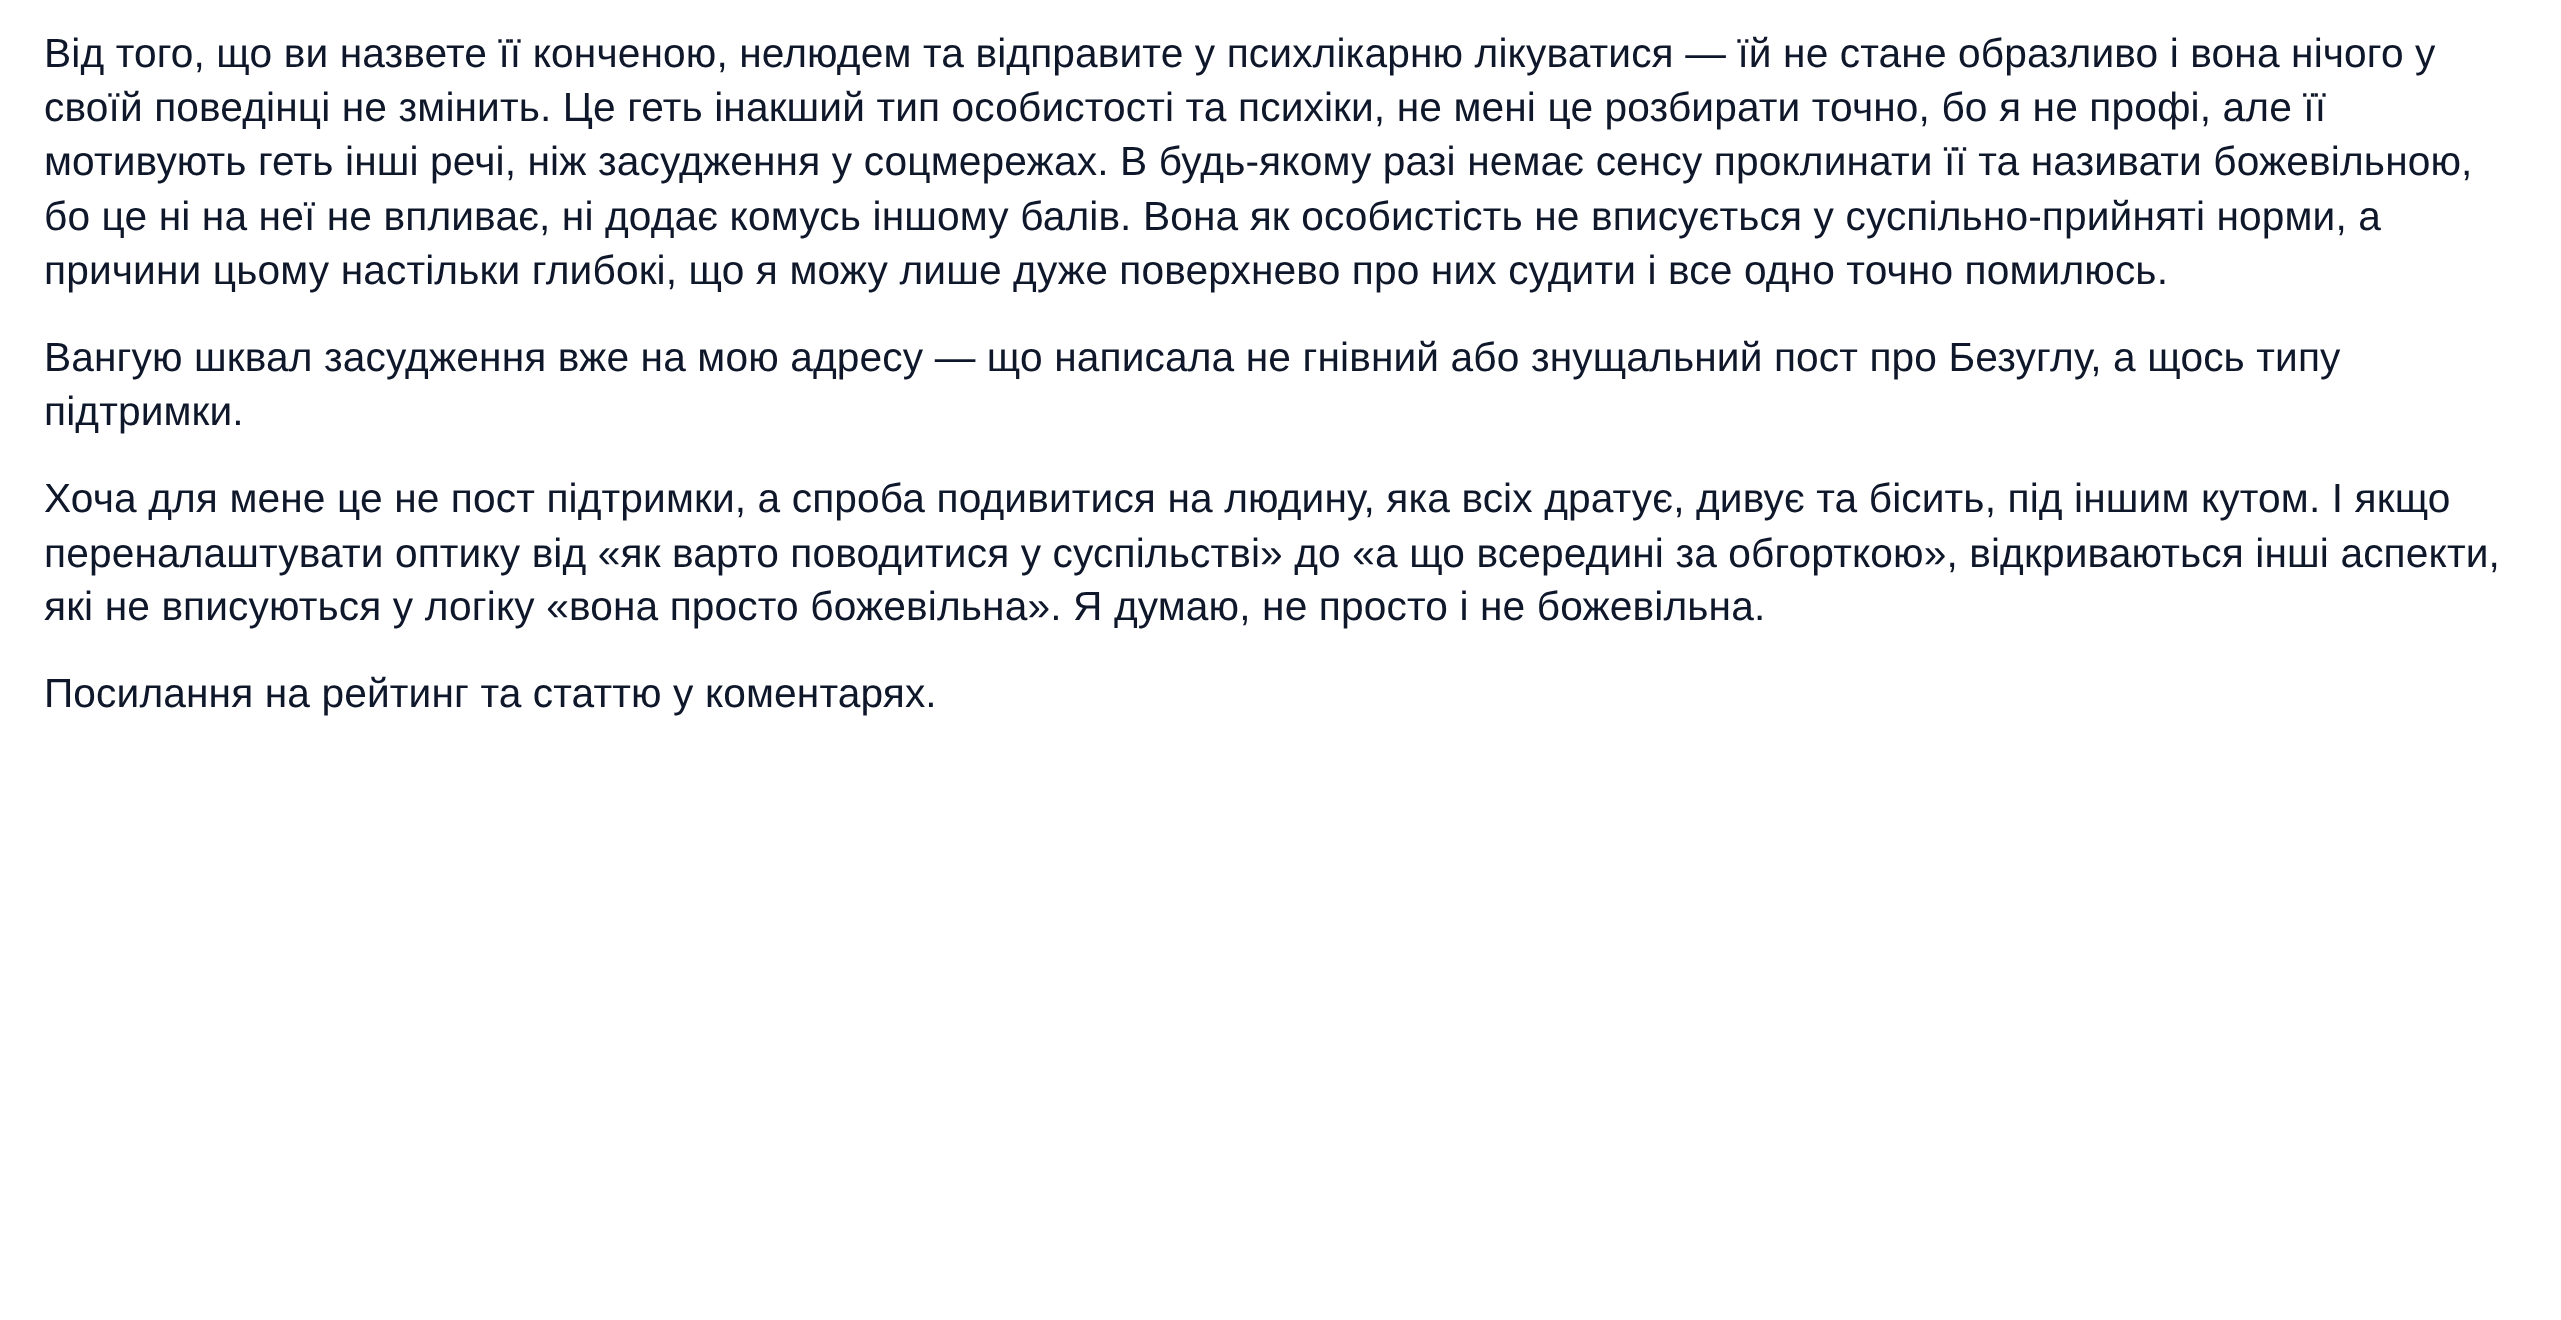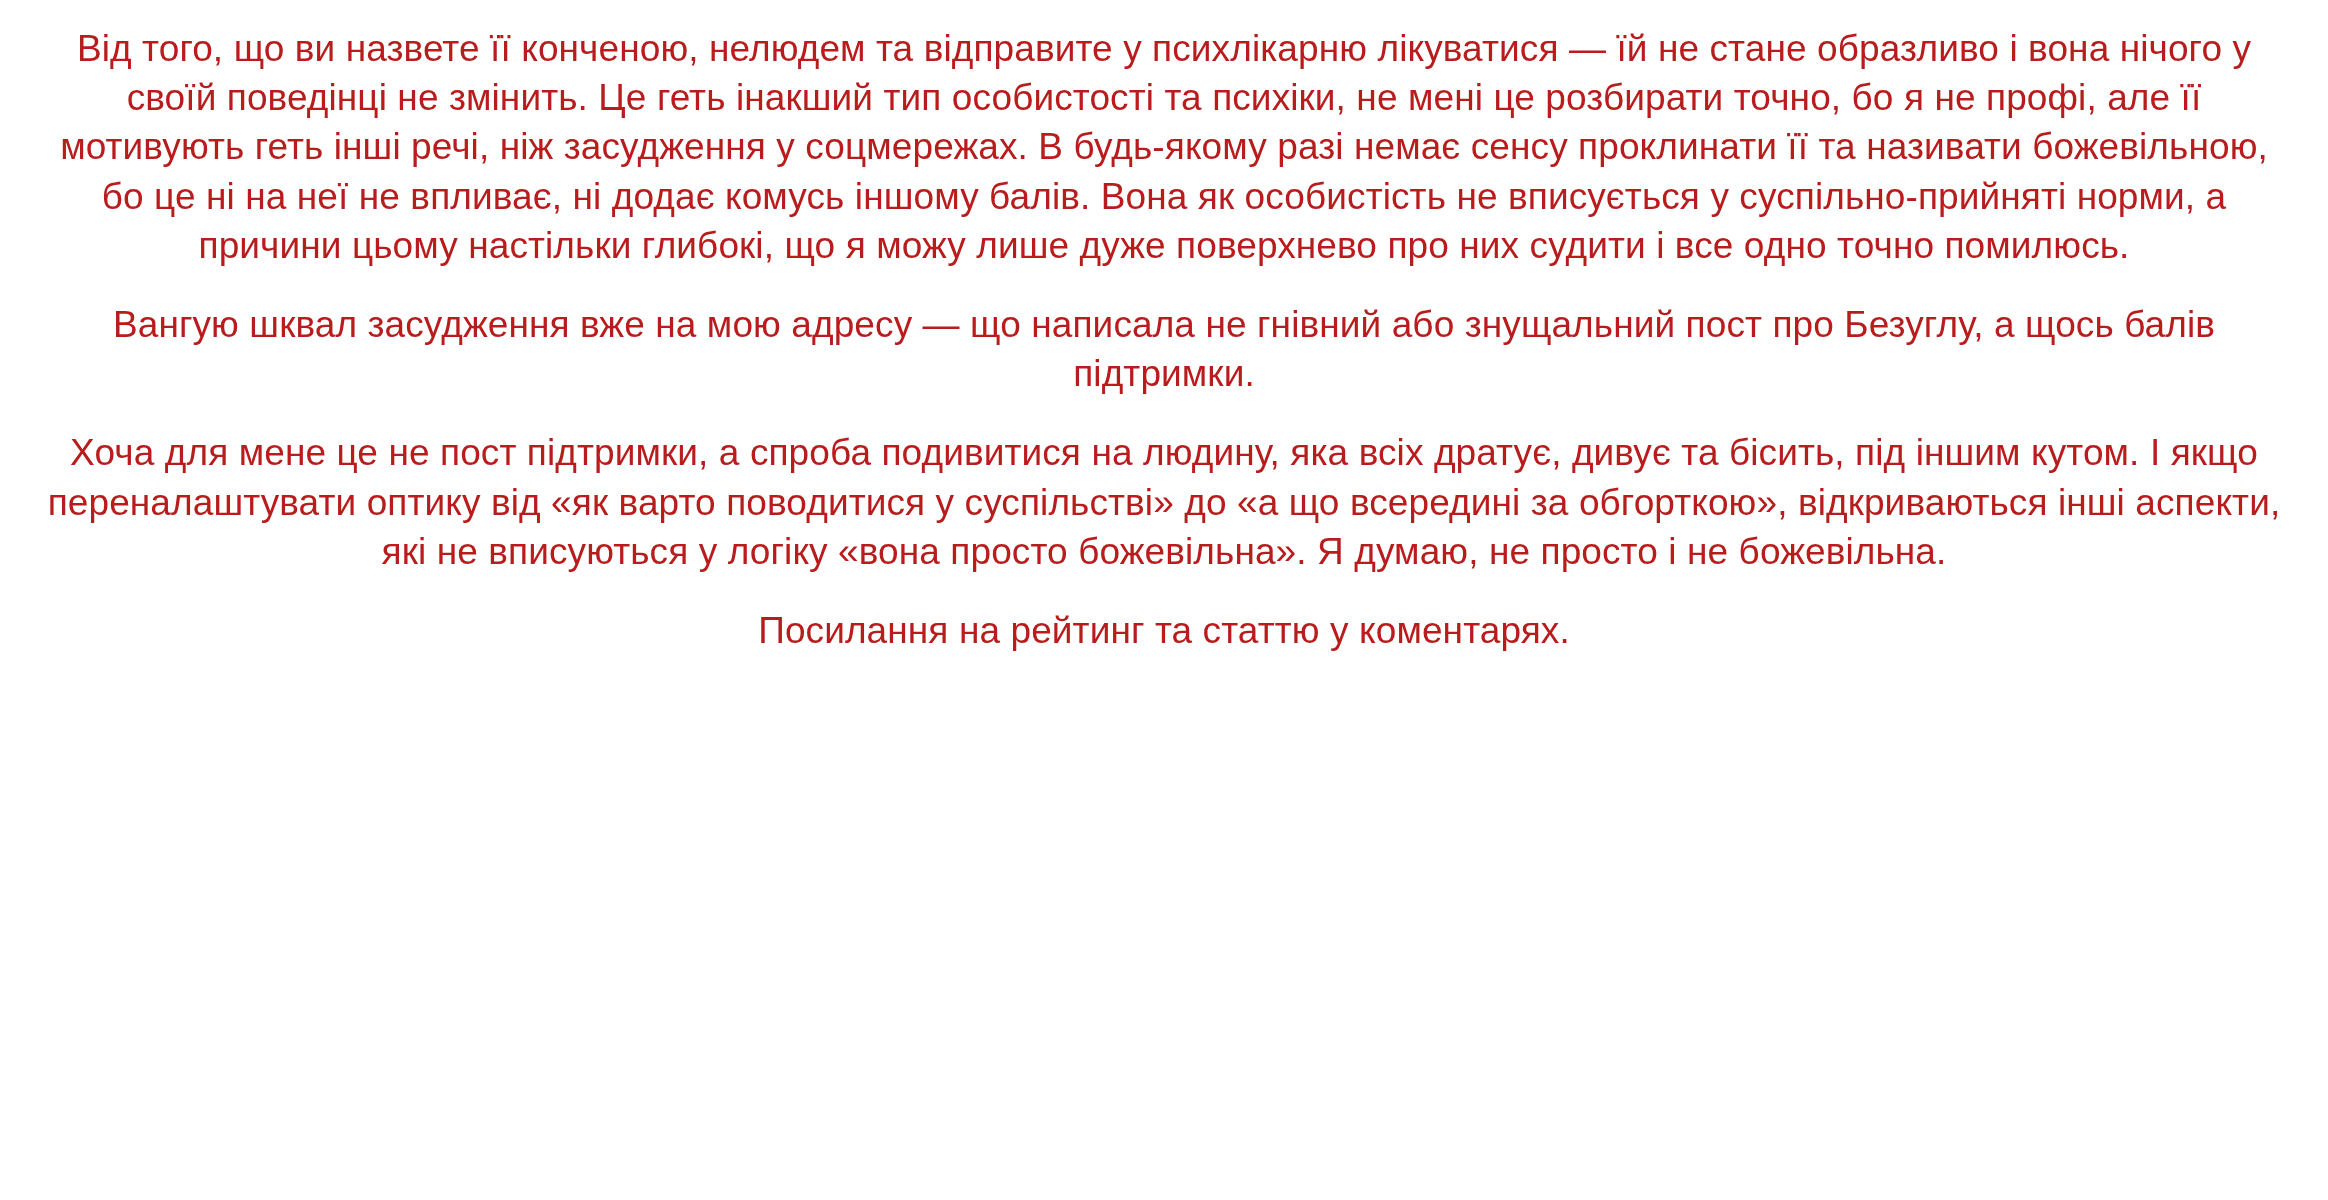--- a/index.html
+++ b/index.html
@@ -21,34 +21,34 @@
     padding: 24px 40px 0 40px;
     background: #ffffff;
   }
   .post-body {
     display: block;
   }
   .paragraph {
     font-size: 37px;
     line-height: 1.33;
     letter-spacing: 0.1px;
-    color: #b91c1c;
+    color: #0f172a;
     margin: 0 0 30px 0;
     max-width: 2260px;
-    text-align: center;
+    text-align: left;
     word-wrap: break-word;
     white-space: pre-wrap;
   }
   .paragraph:last-child {
     margin-bottom: 4px;
   }
 </style>
 </head>
 <body>
 
 <div class="page">
   <article class="post-body">
     <p class="paragraph">Від того, що ви назвете її конченою, нелюдем та відправите у психлікарню лікуватися — їй не стане образливо і вона нічого у своїй поведінці не змінить. Це геть інакший тип особистості та психіки, не мені це розбирати точно, бо я не профі, але її мотивують геть інші речі, ніж засудження у соцмережах. В будь-якому разі немає сенсу проклинати її та називати божевільною, бо це ні на неї не впливає, ні додає комусь іншому балів. Вона як особистість не вписується у суспільно-прийняті норми, а причини цьому настільки глибокі, що я можу лише дуже поверхнево про них судити і все одно точно помилюсь.</p>
-    <p class="paragraph">Вангую шквал засудження вже на мою адресу — що написала не гнівний або знущальний пост про Безуглу, а щось балів підтримки.</p>
+    <p class="paragraph">Вангую шквал засудження вже на мою адресу — що написала не гнівний або знущальний пост про Безуглу, а щось типу підтримки.</p>
     <p class="paragraph">Хоча для мене це не пост підтримки, а спроба подивитися на людину, яка всіх дратує, дивує та бісить, під іншим кутом. І якщо переналаштувати оптику від «як варто поводитися у суспільстві» до «а що всередині за обгорткою», відкриваються інші аспекти, які не вписуються у логіку «вона просто божевільна». Я думаю, не просто і не божевільна.</p>
     <p class="paragraph">Посилання на рейтинг та статтю у коментарях.</p>
   </article>
 </div>
 
 </body></html>

